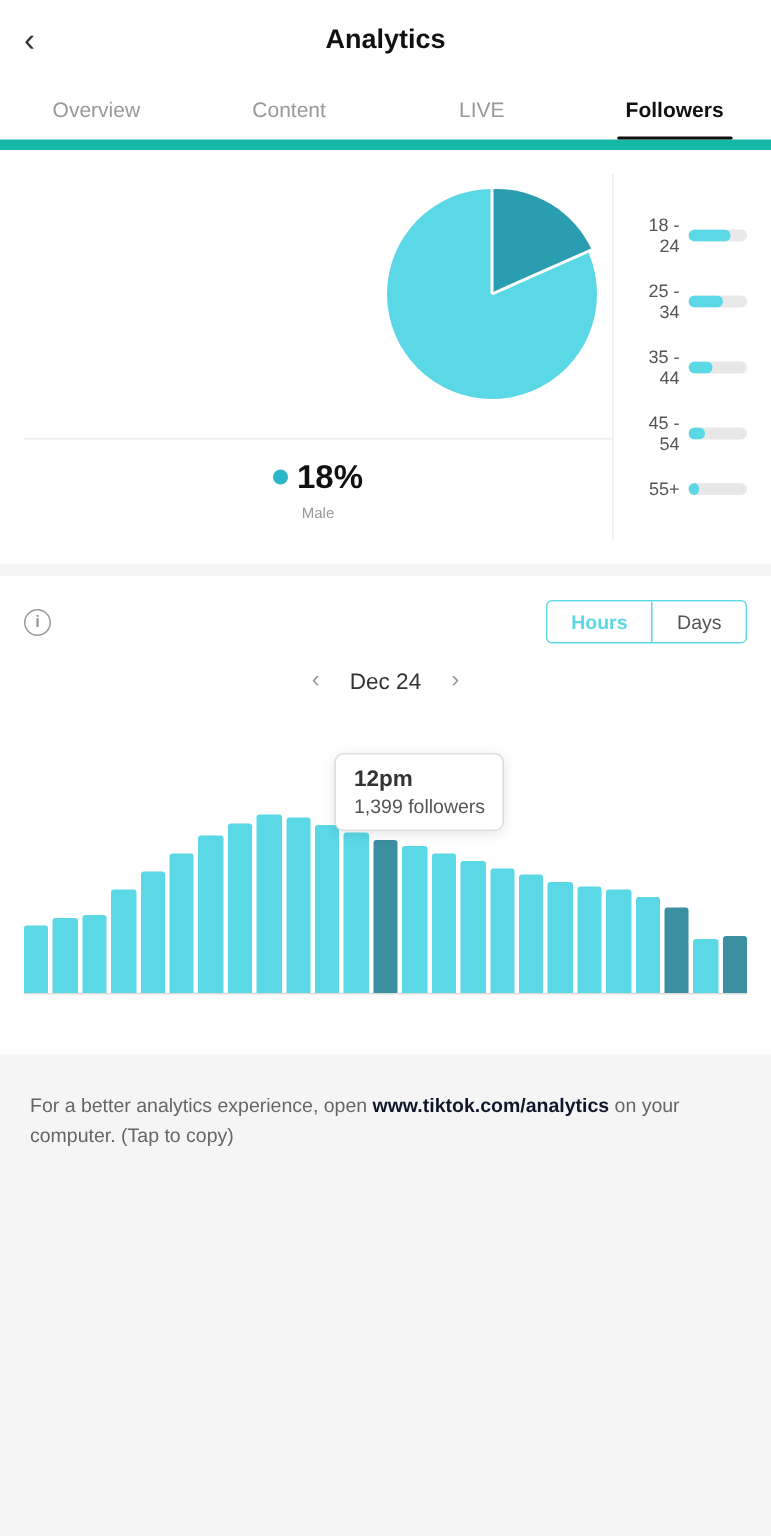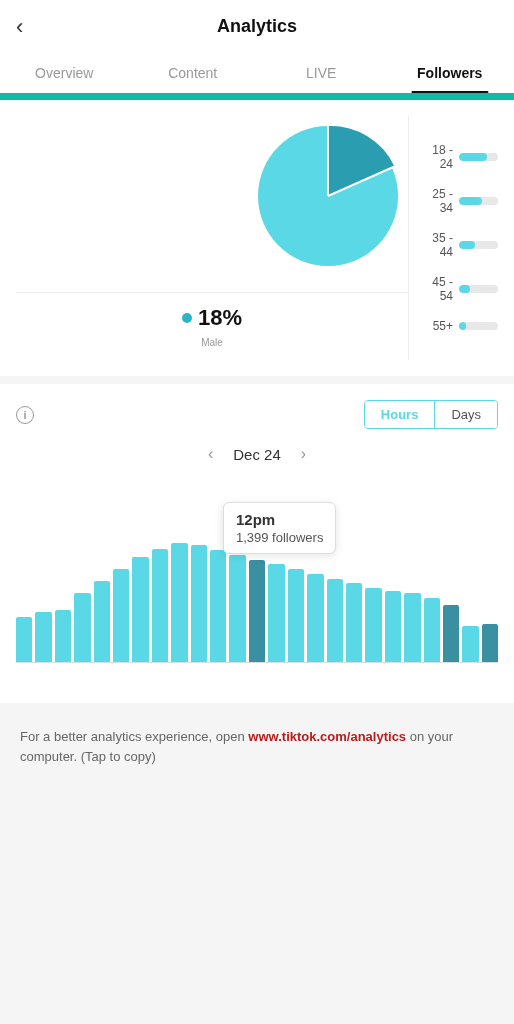--- a/index.html
+++ b/index.html
@@ -291,21 +291,21 @@
     
     .footer-note {
       padding: 16px 20px;
       font-size: 13px;
       color: #666;
       line-height: 1.5;
       background: #f5f5f5;
     }
     .footer-note strong {
       font-weight: 700;
-      color: #b91c1c;
+      color: #0f172a;
     }
   </style>
 </head>
 <body>
 
 <div class="header">
   <button class="back-btn">‹</button>
   <span class="header-title">Analytics</span>
 </div>
 

